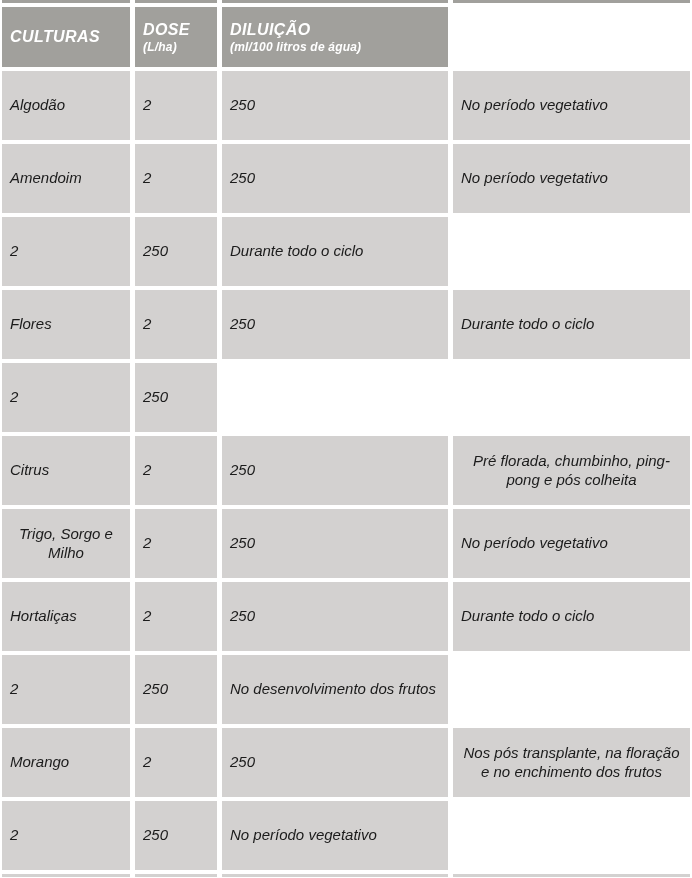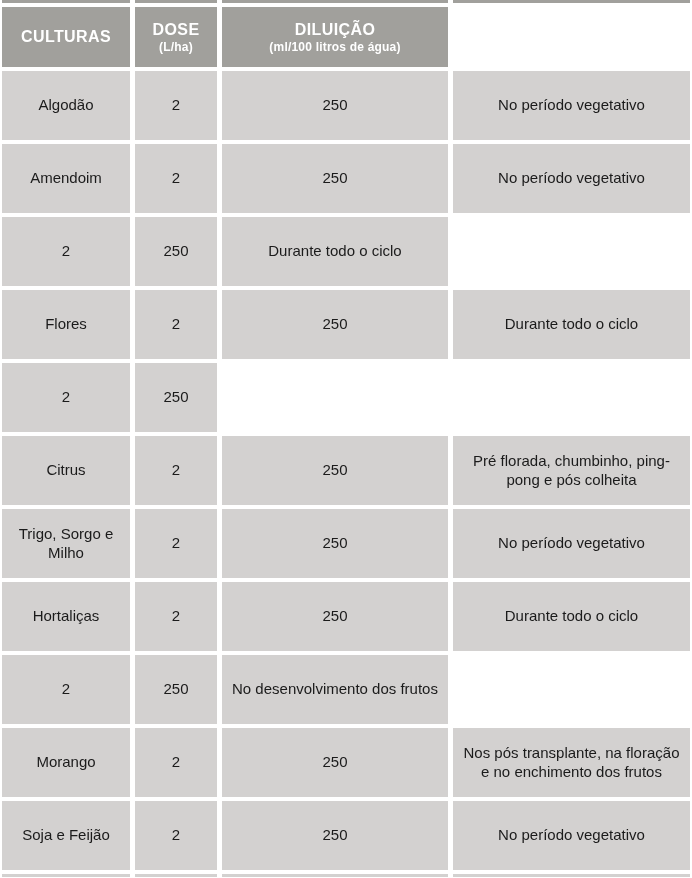--- a/index.html
+++ b/index.html
@@ -29,26 +29,27 @@
     display: grid;
     grid-template-columns: 128px 82px 226px 1fr;
     column-gap: 5px;
     flex: 0 0 auto;
   }
   .cell {
     background: var(--cell-bg);
     color: var(--cell-text);
     display: flex;
     flex-direction: column;
-    align-items: center;
+    align-items: flex-start;
     justify-content: center;
     text-align: center;
     font-size: 15px;
     line-height: 1.25;
     padding: 4px 8px;
+    font-style: italic;
   }
   .header-row { height: 60px; }
   .header-row .cell {
     background: var(--header-bg);
     color: var(--header-text);
     font-weight: bold;
   }
   .header-title {
     font-size: 16px;
     letter-spacing: 0.4px;
@@ -153,21 +154,20 @@
   </div>
 
   <div class="row body-row">
     <div class="cell">Morango</div>
     <div class="cell">2</div>
     <div class="cell">250</div>
     <div class="cell">Nos pós transplante, na floração e no enchimento dos frutos</div>
   </div>
 
   <div class="row body-row">
-    <div class="cell">Soja e Feijão</div>
     <div class="cell">2</div>
     <div class="cell">250</div>
     <div class="cell">No período vegetativo</div>
   </div>
 </div>
 
   <div class="row strip-row strip-bottom">
     <div class="cell"></div>
     <div class="cell"></div>
     <div class="cell"></div>

